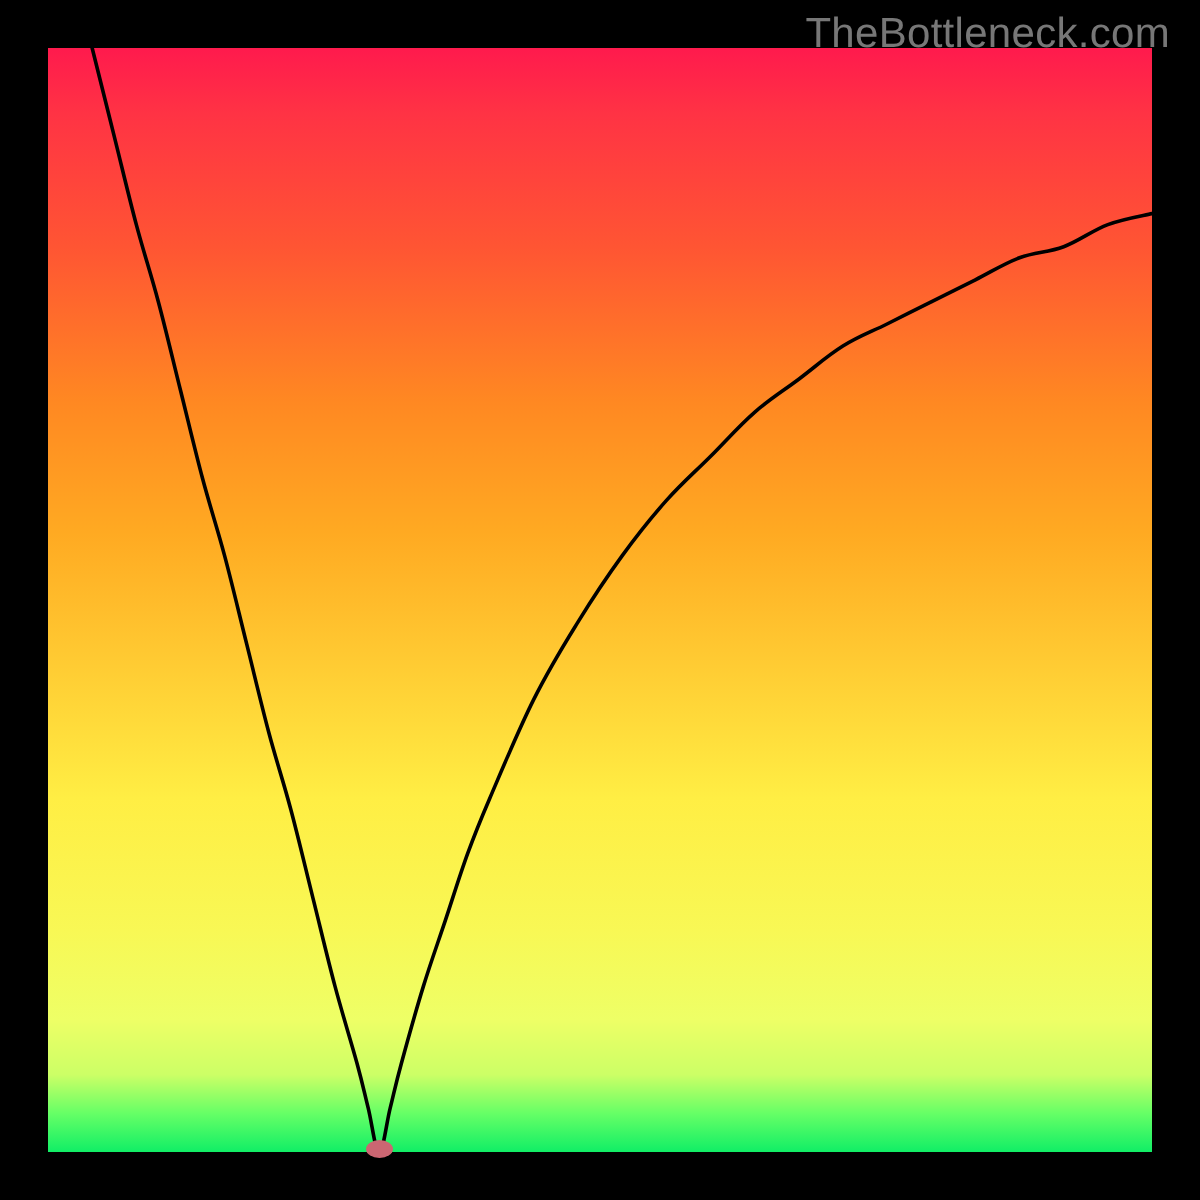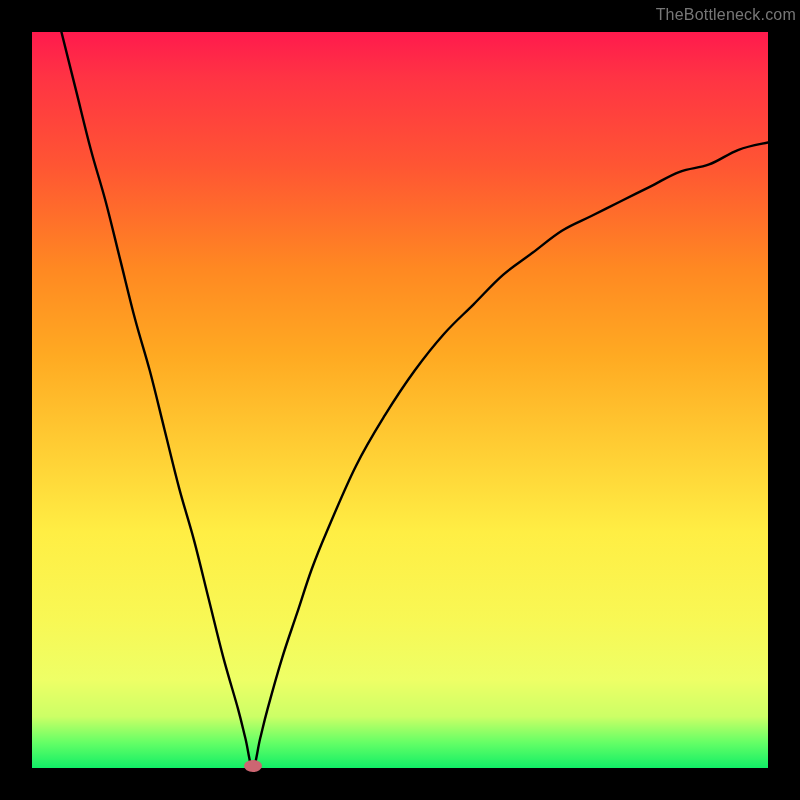--- a/index.html
+++ b/index.html
@@ -28,23 +28,23 @@
       #f8f855 80%,
       #eeff66 88%,
       #ccff66 93%,
       #66ff66 96.5%,
       #11ee66 100%
     );
   }
   .watermark {
     position: absolute;
     top: 6px;
-    right: 4px;
+    right: 20px;
     color: #777;
-    font-size: 16px;
+    font-size: 28px;
     font-weight: 500;
     letter-spacing: 0.2px;
     z-index: 5;
     text-align: center;
   }
   svg.curve {
     position: absolute;
     left: 0;
     top: 0;
     width: 736px;

